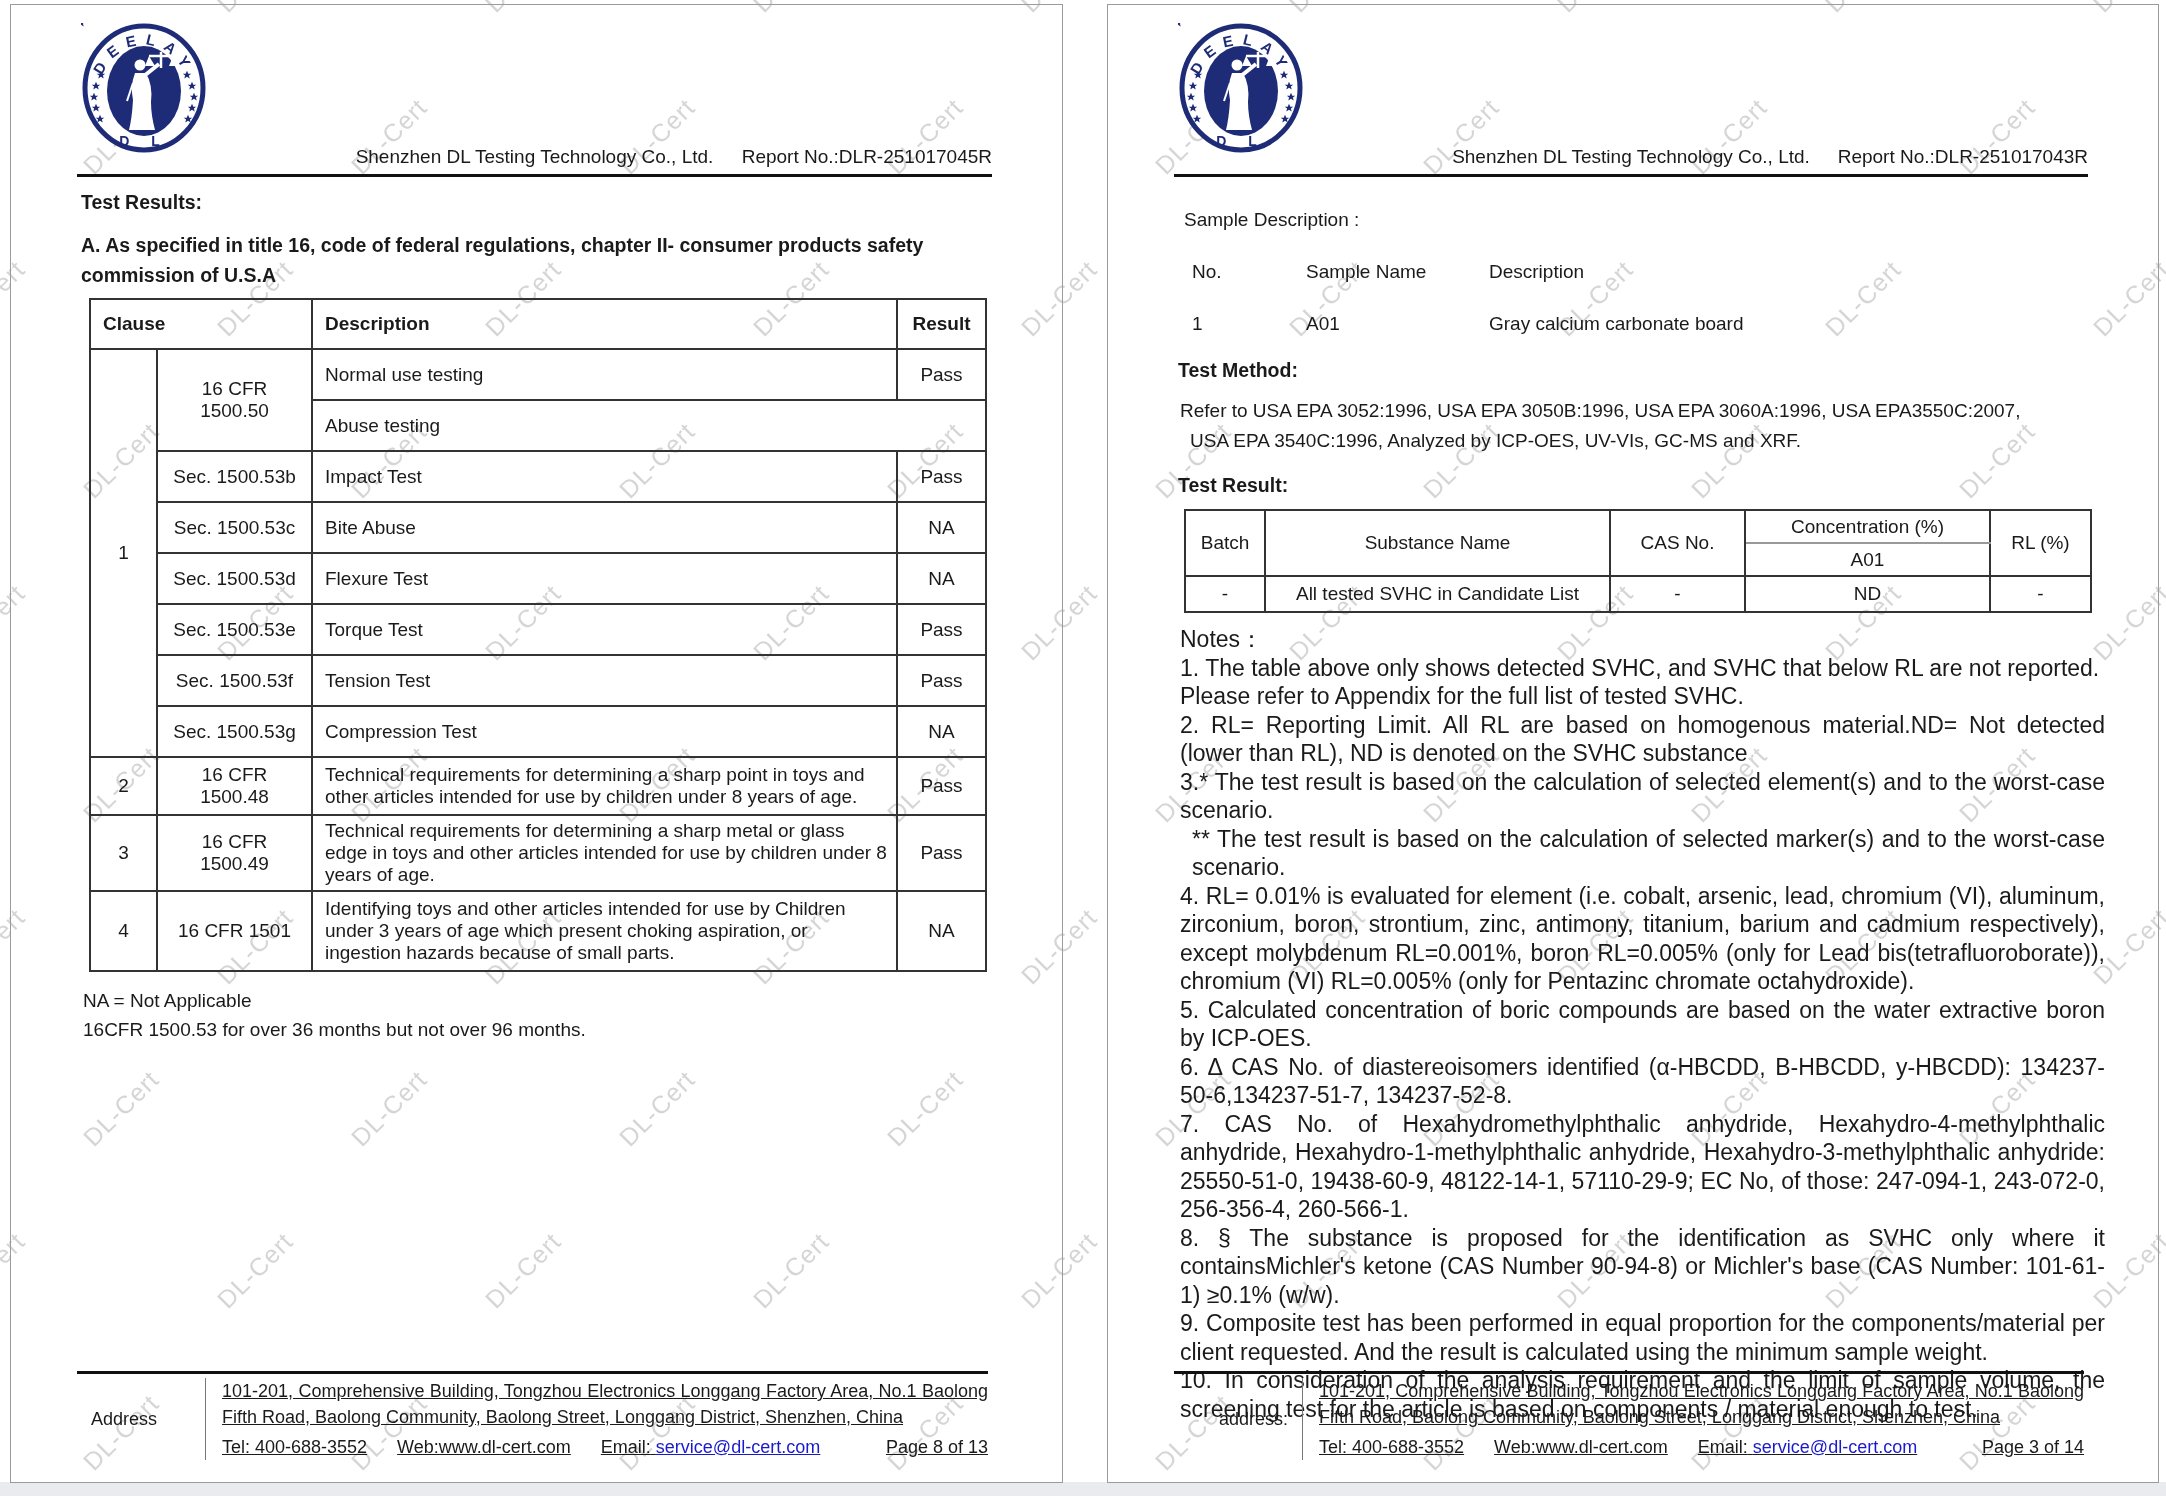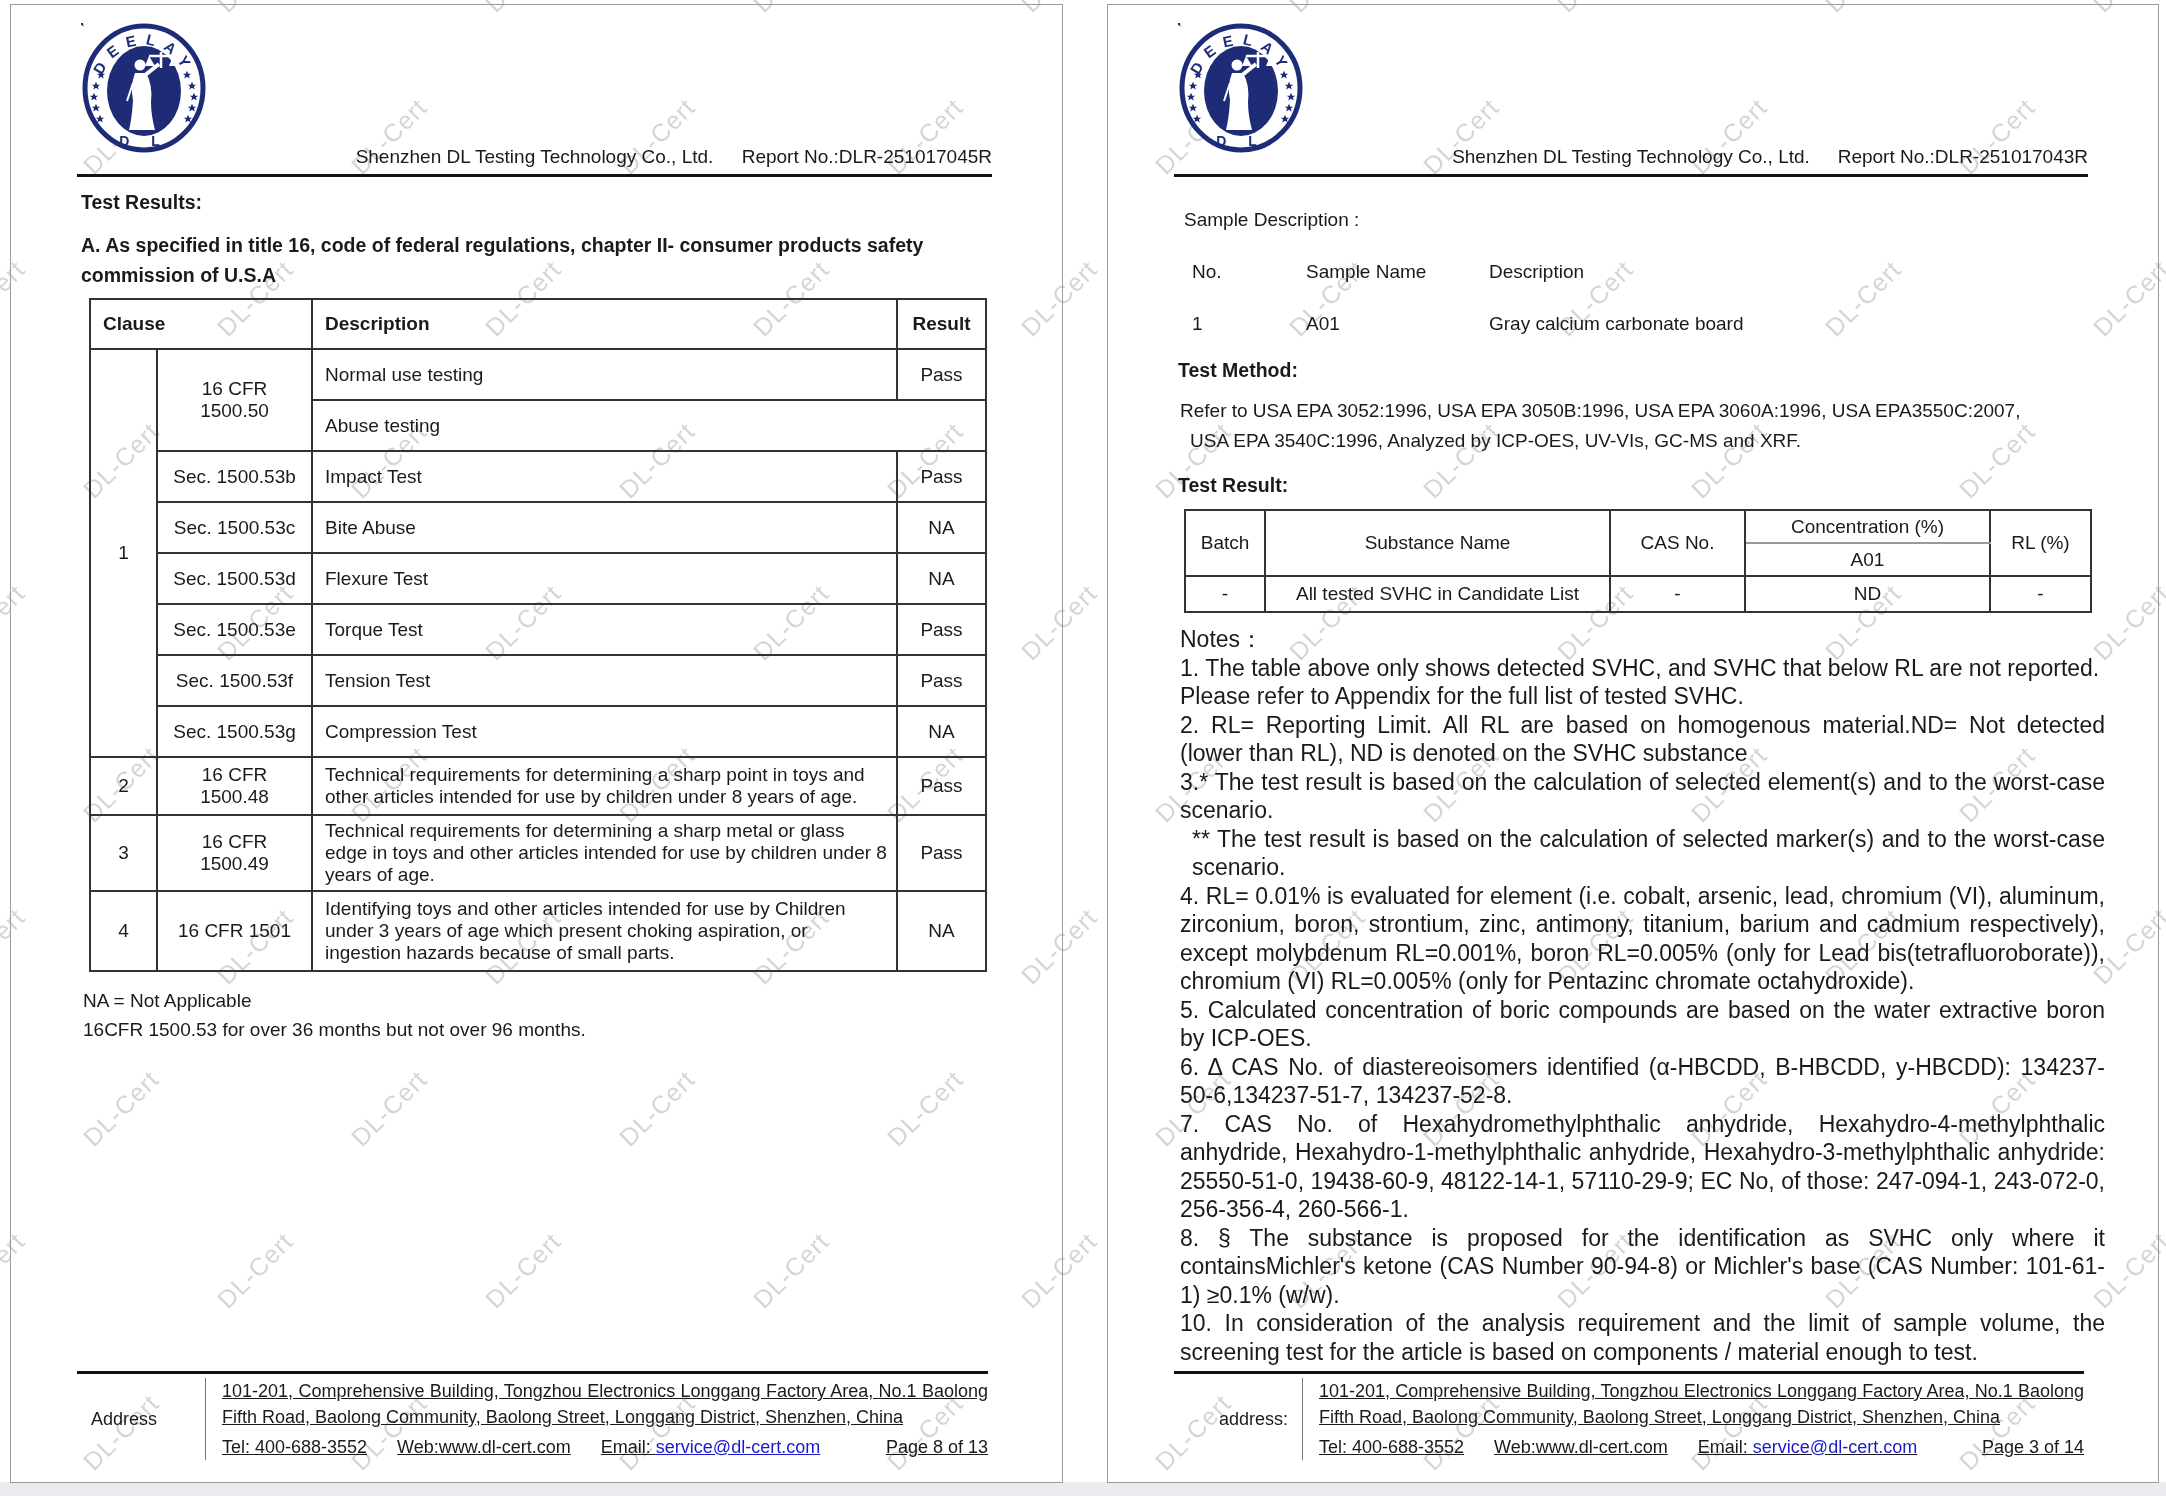--- a/index.html
+++ b/index.html
@@ -388,20 +388,21 @@
         <div>1. The table above only shows detected SVHC, and SVHC that below RL are not reported.</div>
         <div>Please refer to Appendix for the full list of tested SVHC.</div>
         <div>2. RL= Reporting Limit. All RL are based on homogenous material.ND= Not detected (lower than RL), ND is denoted on the SVHC substance</div>
         <div>3.* The test result is based on the calculation of selected element(s) and to the worst-case scenario.</div>
         <div class="indent">** The test result is based on the calculation of selected marker(s) and to the worst-case scenario.</div>
         <div>4. RL= 0.01% is evaluated for element (i.e. cobalt, arsenic, lead, chromium (VI), aluminum, zirconium, boron, strontium, zinc, antimony, titanium, barium and cadmium respectively), except molybdenum RL=0.001%, boron RL=0.005% (only for Lead bis(tetrafluoroborate)), chromium (VI) RL=0.005% (only for Pentazinc chromate octahydroxide).</div>
         <div>5. Calculated concentration of boric compounds are based on the water extractive boron by ICP-OES.</div>
         <div>6. Δ CAS No. of diastereoisomers identified (α-HBCDD, B-HBCDD, y-HBCDD): 134237-50-6,134237-51-7, 134237-52-8.</div>
         <div>7. CAS No. of Hexahydromethylphthalic anhydride, Hexahydro-4-methylphthalic anhydride, Hexahydro-1-methylphthalic anhydride, Hexahydro-3-methylphthalic anhydride: 25550-51-0, 19438-60-9, 48122-14-1, 57110-29-9; EC No, of those: 247-094-1, 243-072-0, 256-356-4, 260-566-1.</div>
         <div>8. § The substance is proposed for the identification as SVHC only where it containsMichler's ketone (CAS Number 90-94-8) or Michler's base (CAS Number: 101-61-1) ≥0.1% (w/w).</div>
+        <div>9. Composite test has been performed in equal proportion for the components/material per client requested. And the result is calculated using the minimum sample weight.</div>
         <div>10. In consideration of the analysis requirement and the limit of sample volume, the screening test for the article is based on components / material enough to test.</div>
       </div>
 
       <div class="footer">
         <div class="f-label lower">address:</div>
         <div class="f-div"></div>
         <div class="f-body">
           <div class="f-addr">101-201, Comprehensive Building, Tongzhou Electronics Longgang Factory Area, No.1 Baolong Fifth Road, Baolong Community, Baolong Street, Longgang District, Shenzhen, China</div>
           <div class="f-contact">
             <span class="gap">Tel: 400-688-3552</span>

